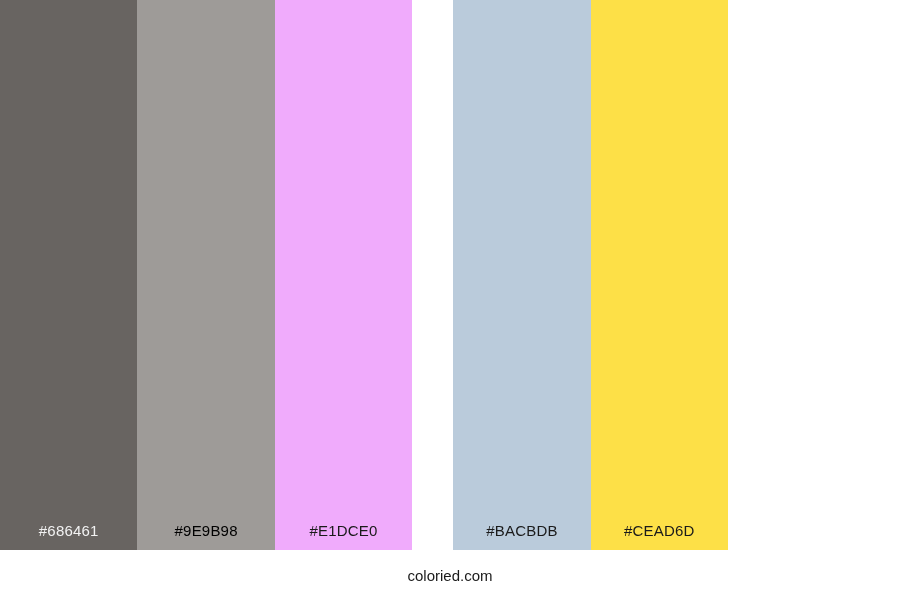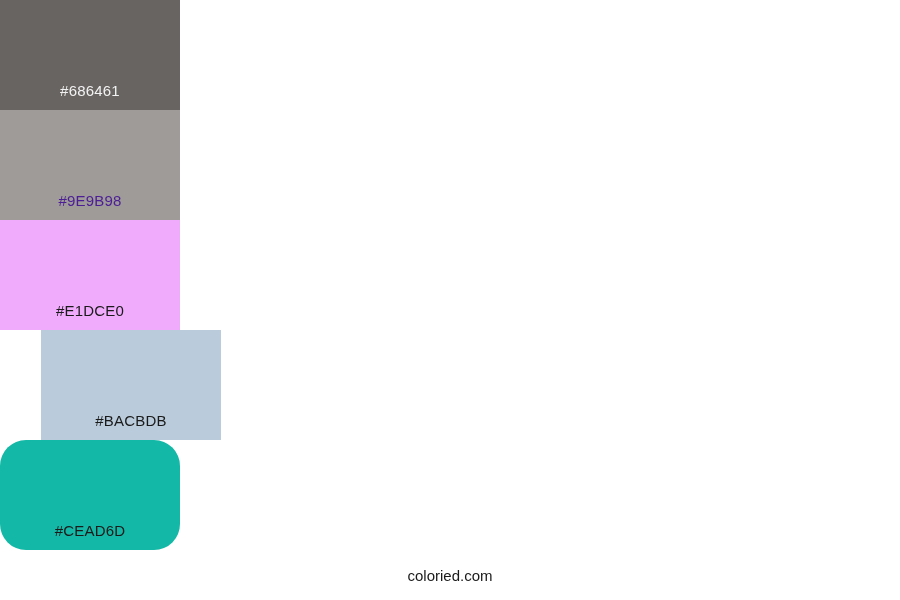--- a/index.html
+++ b/index.html
@@ -16,21 +16,21 @@
   #palette-page {
     position: relative;
     width: 900px;
     height: 600px;
     display: flex;
     flex-direction: column;
     background: #ffffff;
   }
   #swatch-strip {
     display: flex;
-    flex-direction: column;
+    flex-direction: row;
     width: 728px;
     height: 550px;
     flex: 0 0 550px;
   }
   .swatch {
     flex: 1 1 180px;
     width: 180px;
     height: 550px;
     position: relative;
     display: flex;
@@ -73,32 +73,32 @@
 
 <div id="palette-page">
 
   <div id="swatch-strip">
 
     <div class="swatch" style="background-color: rgb(104, 100, 97);">
       <span class="swatch-label" style="color: rgb(242, 242, 242);">#686461</span>
     </div>
 
     <div class="swatch" style="background-color: rgb(158, 155, 152);">
-      <span class="swatch-label" style="color: #4c1d95;">#9E9B98</span>
+      <span class="swatch-label" style="color: #000000;">#9E9B98</span>
     </div>
 
     <div class="swatch" style="background-color: #f0abfc;">
       <span class="swatch-label" style="color: rgb(26, 26, 26);">#E1DCE0</span>
     </div>
 
     <div class="swatch" style="background-color: rgb(186, 203, 219); margin-left: 41px;">
       <span class="swatch-label" style="color: rgb(26, 26, 26);">#BACBDB</span>
     </div>
 
-    <div class="swatch" style="background-color: #14b8a6; border-radius: 26px;">
+    <div class="swatch" style="background-color: #fde047;">
       <span class="swatch-label" style="color: rgb(26, 26, 26);">#CEAD6D</span>
     </div>
 
   </div>
 
   <div id="footer-bar">
     <span id="site-credit">coloried.com</span>
   </div>
 
 </div>

